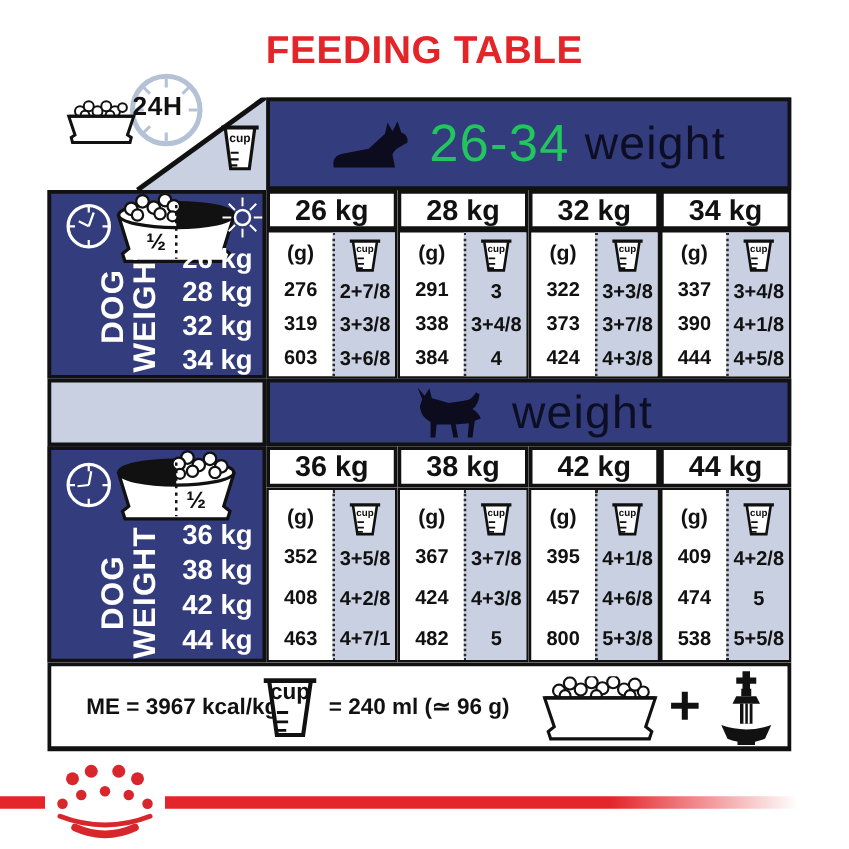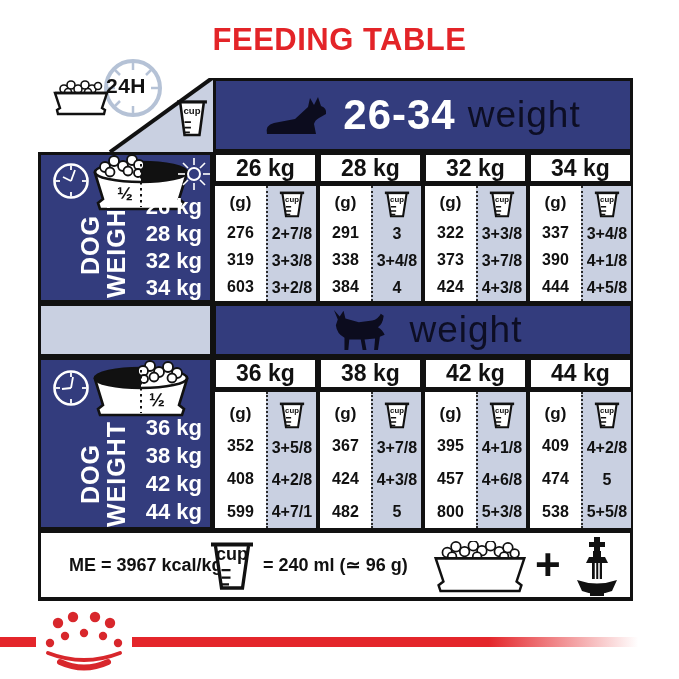--- a/index.html
+++ b/index.html
@@ -4,21 +4,21 @@
 <style>
   html,body{margin:0;padding:0;background:#ffffff;}
   #page{position:relative;width:679px;height:679px;background:#fff;overflow:hidden;
         font-family:"Liberation Sans",sans-serif;color:#111;}
   .abs{position:absolute;box-sizing:border-box;}
   
   .title{left:0;right:0;top:22px;text-align:center;font-size:31px;font-weight:800;
          color:#e32428;letter-spacing:.5px;}
   
   .band{background:#333c7d;border:3px solid #111;display:flex;align-items:center;justify-content:center;}
-  .range{font-size:42px;font-weight:700;color:#ffffff;letter-spacing:1px;}
+  .range{font-size:42px;font-weight:400;color:#22c55e;letter-spacing:1px;}
   .rword{font-size:37px;font-weight:400;color:#0d0e24;margin-left:12px;letter-spacing:1px;}
   
   .panel{background:#333c7d;border:3px solid #111;overflow:hidden;}
   .dw{position:absolute;width:112px;text-align:center;font-weight:800;font-size:25px;
       line-height:26px;color:#fff;transform:rotate(-90deg);letter-spacing:1px;}
   .rl{position:absolute;right:8px;text-align:right;color:#fff;font-weight:800;font-size:22px;}
   
   .chead{background:#fff;border:3px solid #111;display:flex;align-items:center;justify-content:center;
          font-size:23px;font-weight:800;}
   .cbody{background:#fff;border:2.5px solid #111;display:flex;}
@@ -170,21 +170,21 @@
       </div>
     <div class="ccol">
       <svg class="cup-s" style="margin-top:4px" width="26" height="30" viewBox="0 0 30 34">
         <path d="M4,4 L8,30 H22 L26,4" fill="#fff" stroke="#111" stroke-width="2.4"></path>
           <path d="M1,3 H29" stroke="#111" stroke-width="3"></path>
         <text x="15" y="13" class="cuptext">cup</text>
         <path d="M8,19 H14 M8,24 H14 M8,28 H13" stroke="#111" stroke-width="1.6"></path>
         </svg>
       <span class="v">2+7/8</span>
       <span class="v">3+3/8</span>
-      <span class="v">3+2/8</span>
+      <span class="v">3+6/8</span>
       </div>
   </div>
   <div class="abs cbody" style="left:318px;top:184px;width:105px;height:119px">
     <div class="gcol">
         <span class="unit">(g)</span>
       <span class="v">291</span>
       <span class="v">338</span>
       <span class="v">384</span>
       </div>
     <div class="ccol">
@@ -301,21 +301,21 @@
     </div>
   <div class="abs chead" style="left:528px;top:357px;width:105px;height:33px">
       <span>44 kg</span>
     </div>
 
   <div class="abs cbody" style="left:213px;top:390px;width:105px;height:140px">
     <div class="gcol">
         <span class="unit" style="margin-top:12px">(g)</span>
       <span class="v">352</span>
       <span class="v">408</span>
-      <span class="v">599</span>
+      <span class="v">463</span>
       </div>
     <div class="ccol">
       <svg class="cup-s" style="margin-top:8px" width="26" height="32" viewBox="0 0 30 34">
         <path d="M4,4 L8,30 H22 L26,4" fill="#fff" stroke="#111" stroke-width="2.4"></path>
           <path d="M1,3 H29" stroke="#111" stroke-width="3"></path>
         <text x="15" y="13" class="cuptext">cup</text>
         <path d="M8,19 H14 M8,24 H14 M8,28 H13" stroke="#111" stroke-width="1.6"></path>
         </svg>
       <span class="v">3+5/8</span>
       <span class="v">4+2/8</span>

